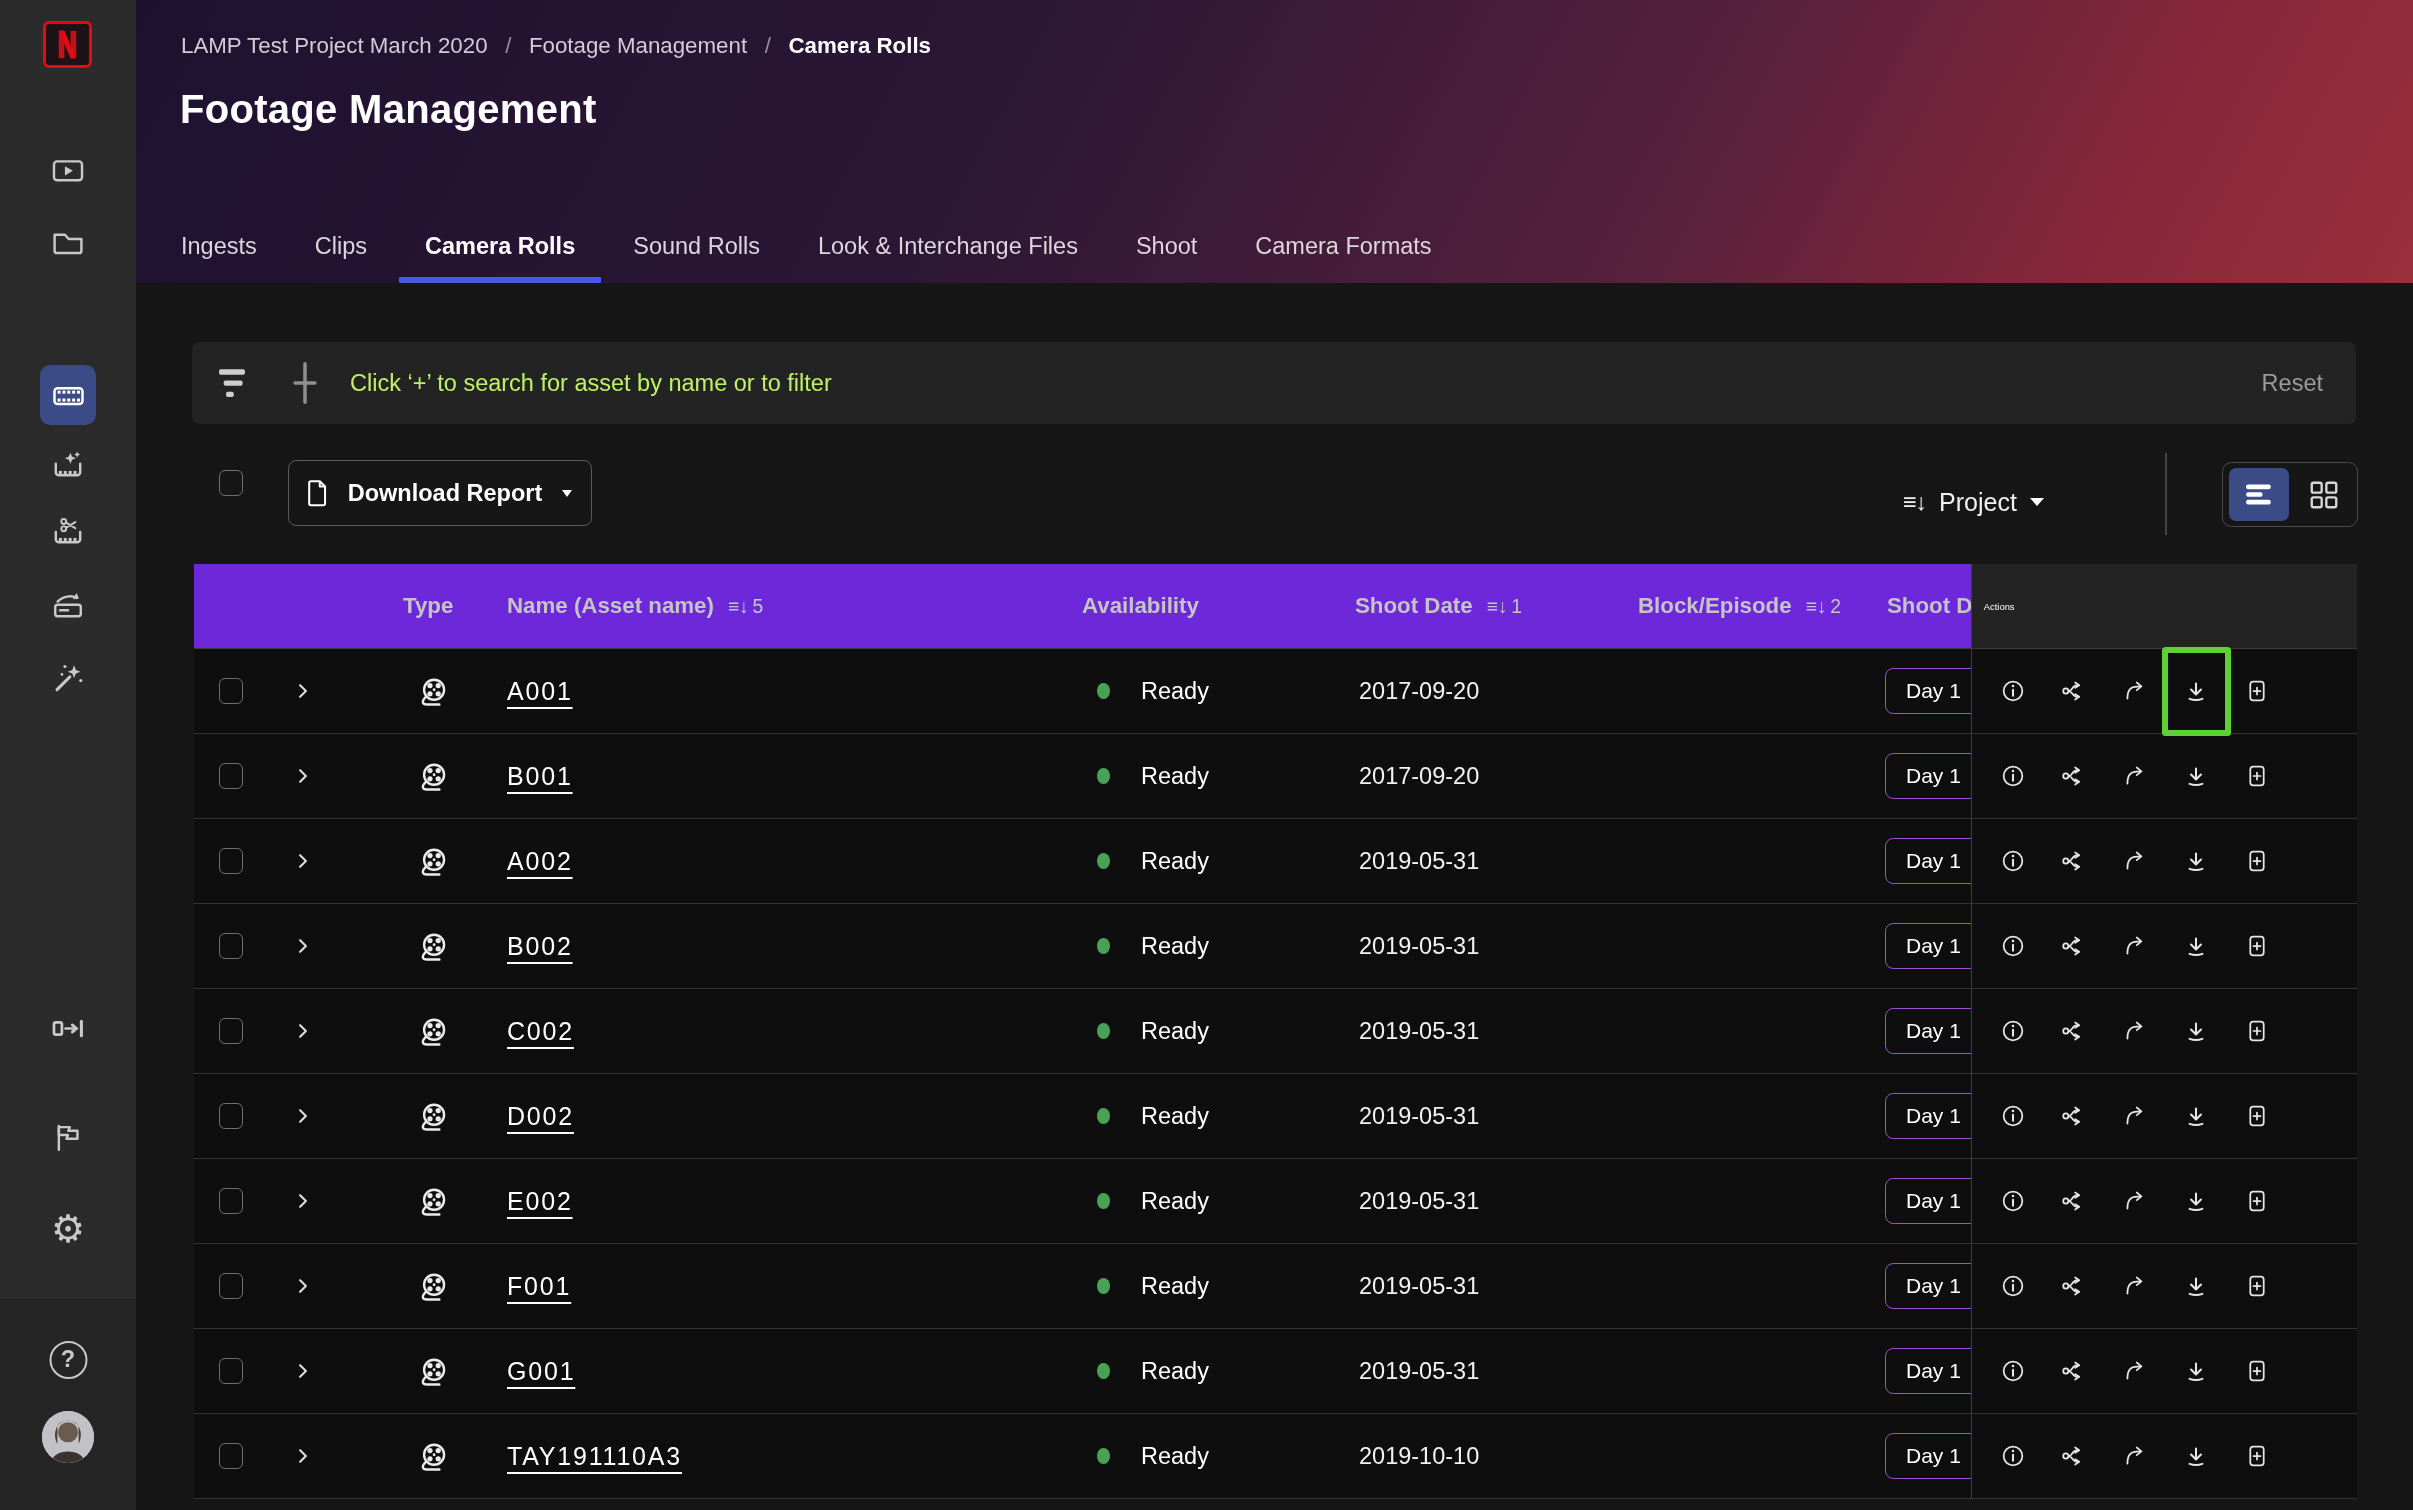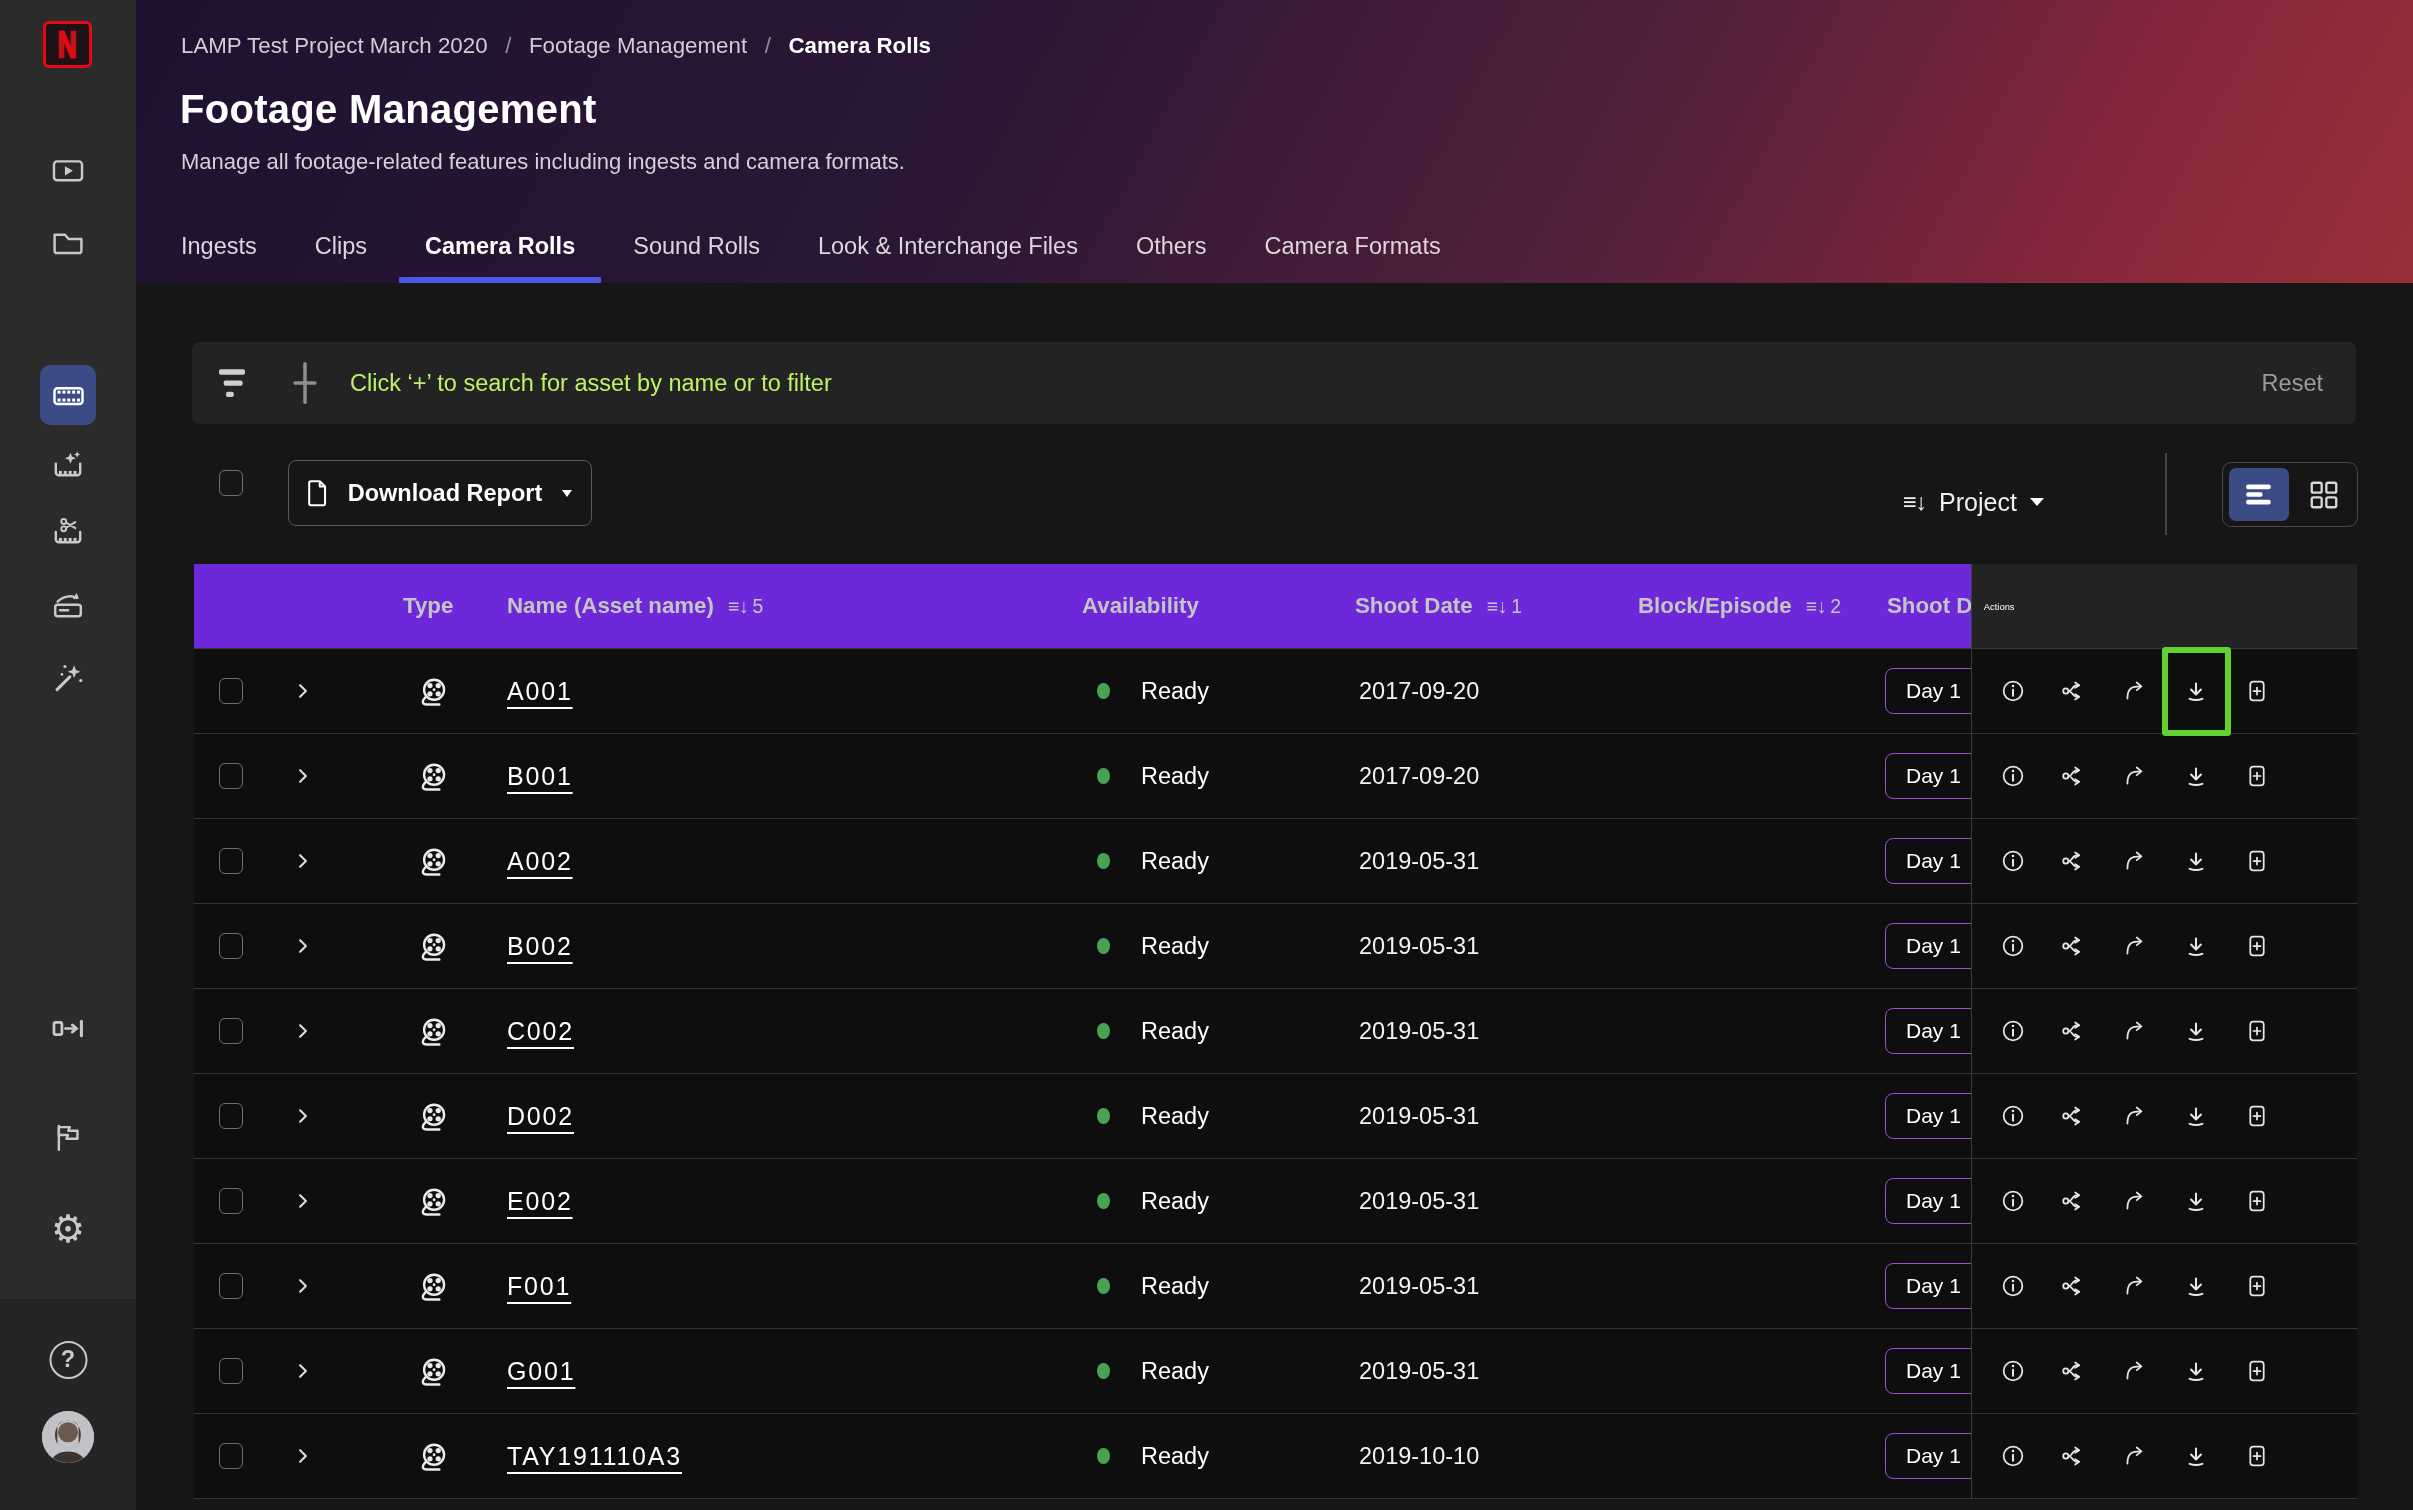--- a/index.html
+++ b/index.html
@@ -208,28 +208,27 @@
 
   <div class="header">
     <div class="breadcrumb">
       <span>LAMP Test Project March 2020</span>
       <span class="crumb-sep">/</span>
       <span>Footage Management</span>
       <span class="crumb-sep">/</span>
       <span class="crumb-current">Camera Rolls</span>
     </div>
     <div class="page-title">Footage Management</div>
-    <div class="page-sub">Manage all footage-related features including ingests and camera formats.</div>
     <div class="tabs">
       <div class="tab">Ingests</div>
       <div class="tab">Clips</div>
       <div class="tab active">Camera Rolls</div>
       <div class="tab">Sound Rolls</div>
       <div class="tab">Look &amp; Interchange Files</div>
-      <div class="tab">Others</div>
+      <div class="tab">Shoot</div>
       <div class="tab">Camera Formats</div>
     </div>
   </div>
 
   <div class="searchbar">
     <div class="abs" style="left:27px;top:26px">
       <svg width="33" height="31" viewBox="0 0 56 52" fill="#cfcfcf">
         <rect x="0" y="2" width="44" height="9" rx="3"></rect>
         <rect x="8" y="21" width="32" height="9" rx="3"></rect>
         <rect x="12" y="40" width="13" height="9" rx="3"></rect>

